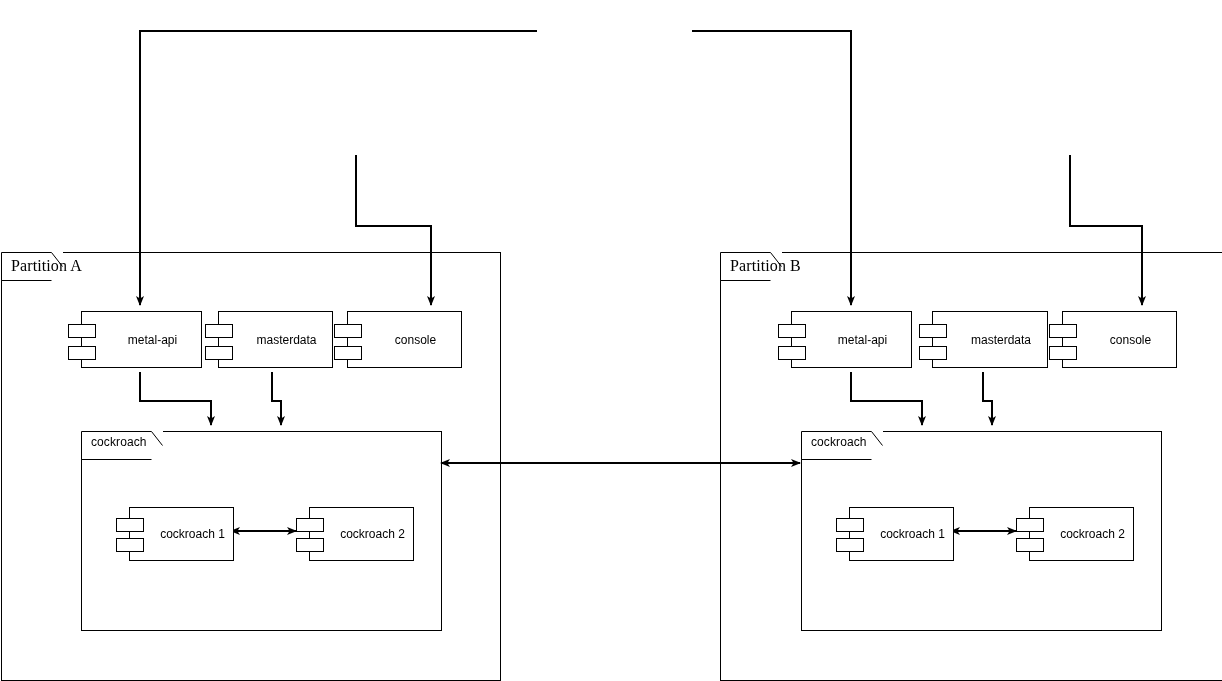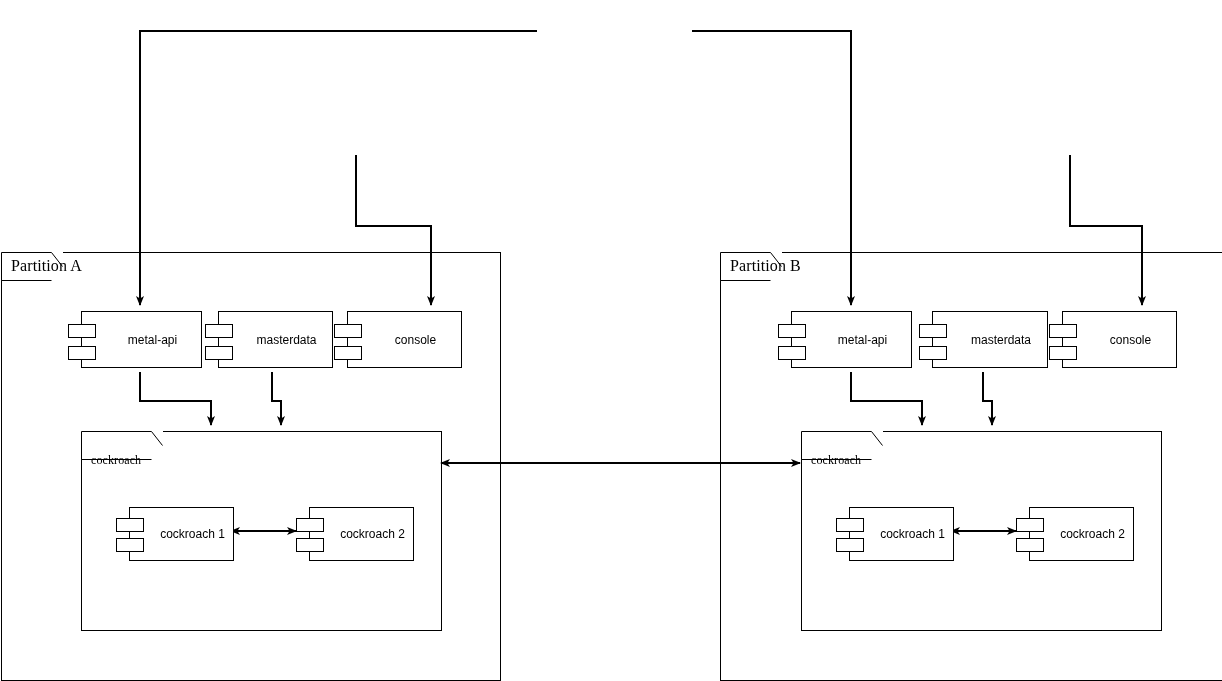--- a/index.html
+++ b/index.html
@@ -54,23 +54,23 @@
     display: block;
     padding: 5px 0 0 10px;
     white-space: nowrap;
   }
   .partition .pkg-tab-label {
     font-family: "Liberation Serif", serif;
     font-size: 16px;
     letter-spacing: .1px;
   }
   .node .pkg-tab-label {
-    font-family: Liberation Serif, serif;
+    font-family: Liberation Sans, sans-serif;
     font-size: 12px;
-    padding-top: 22px;
+    padding-top: 4px;
   }
 
   
   .component {
     position: absolute;
     border: 1px solid #000000;
     background: #ffffff;
     box-sizing: border-box;
     display: flex;
     align-items: center;

